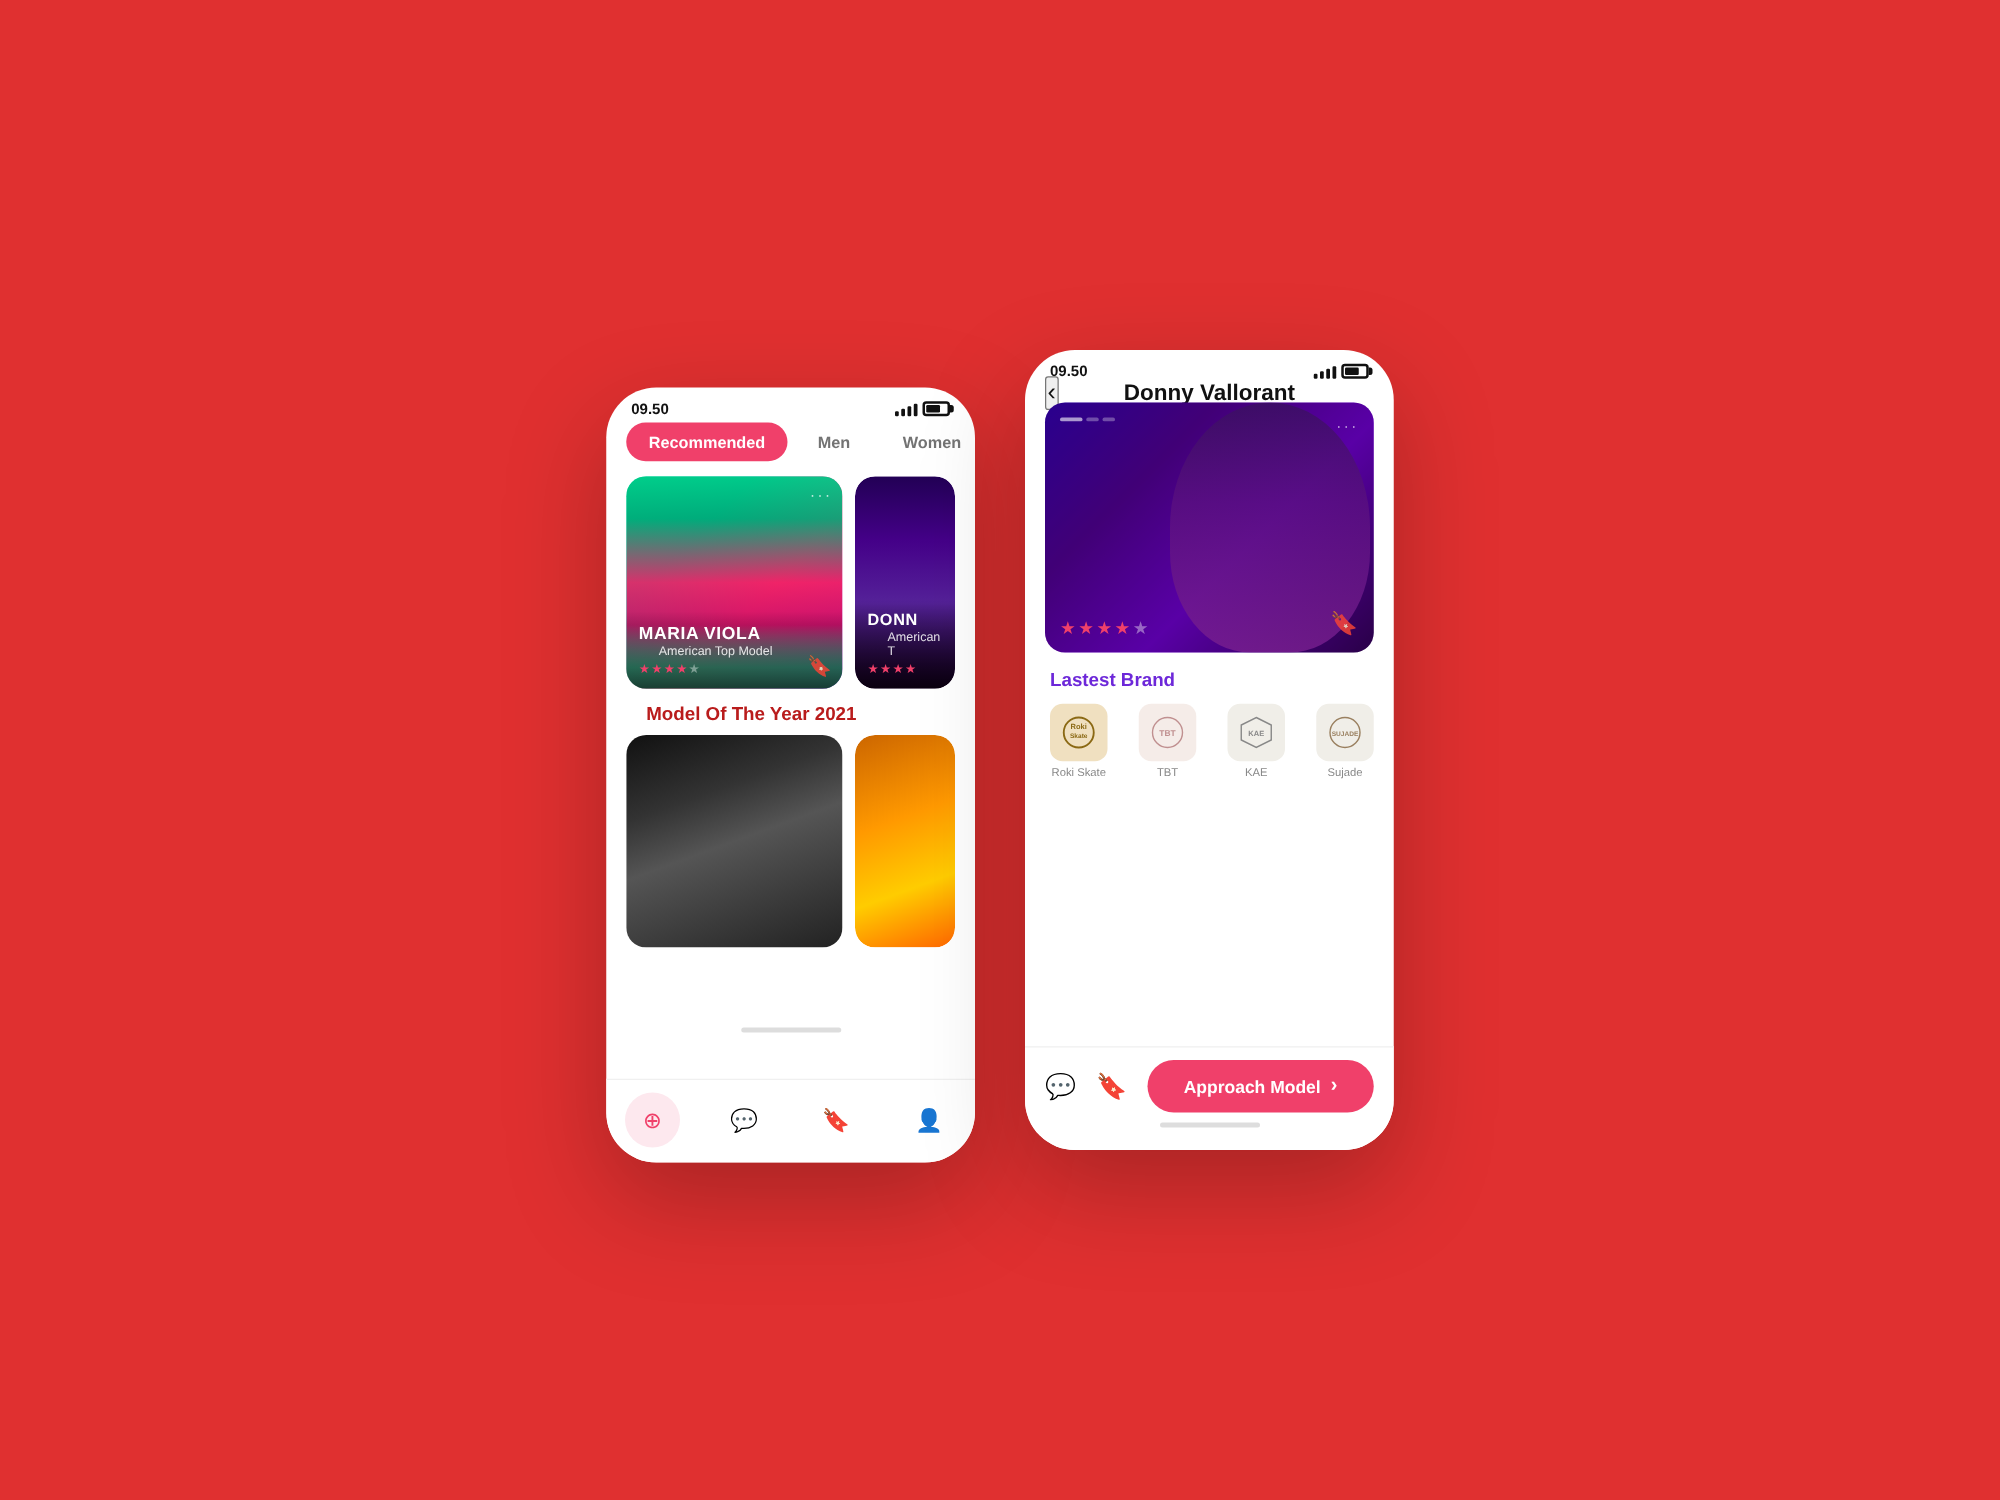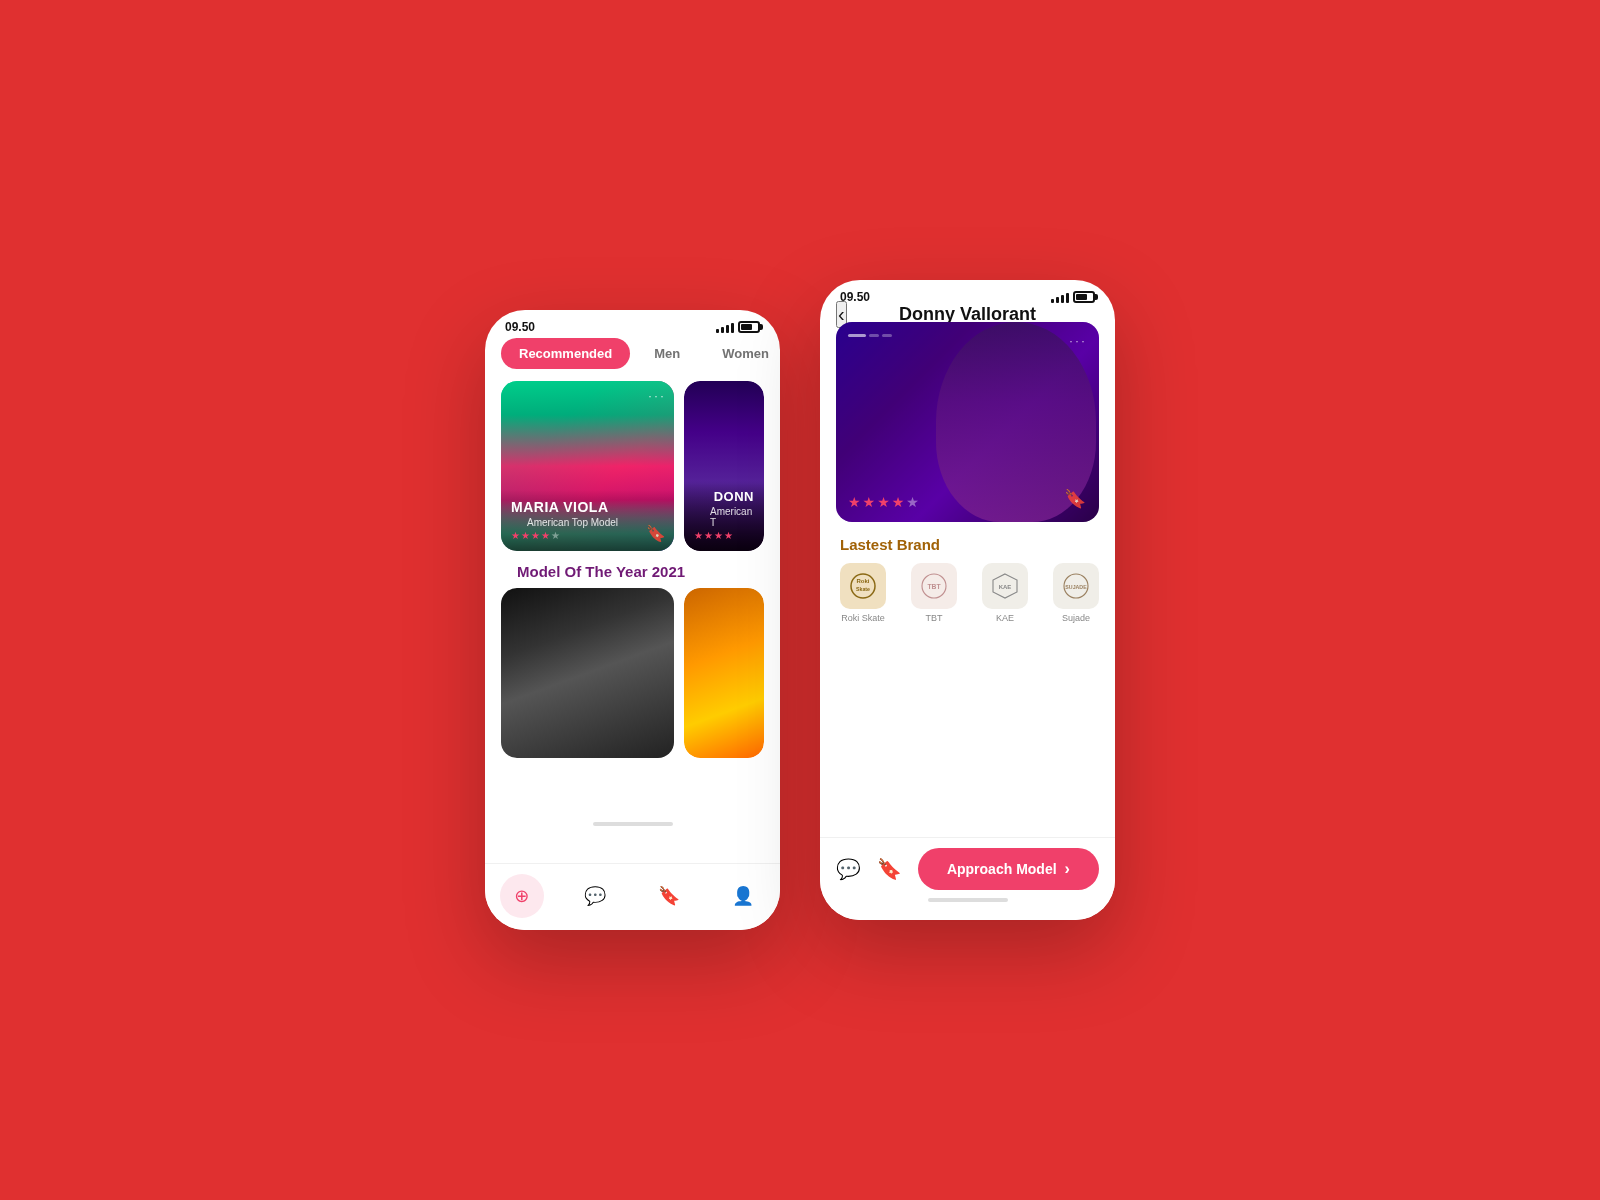--- a/index.html
+++ b/index.html
@@ -212,21 +212,21 @@
       right: 8px;
       color: rgba(255,255,255,0.8);
       font-size: 12px;
       letter-spacing: 2px;
     }
 
     
     .section-title {
       font-size: 15px;
       font-weight: 700;
-      color: #701a75;
+      color: #b91c1c;
       margin: 4px 16px 8px;
     }
 
     
     .bottom-nav {
       display: flex;
       justify-content: space-around;
       align-items: center;
       padding: 10px 0 12px;
       border-top: 1px solid #f0f0f0;
@@ -349,21 +349,21 @@
       color: #999;
       line-height: 1.6;
     }
 
     .brands-section {
       padding: 14px 20px 0;
     }
     .brands-title {
       font-size: 15px;
       font-weight: 800;
-      color: #a16207;
+      color: #6d28d9;
       margin-bottom: 10px;
     }
     .brands-row {
       display: flex;
       gap: 25px;
       align-items: flex-start;
     }
     .brand-item {
       display: flex;
       flex-direction: column;
@@ -542,21 +542,21 @@
           </div>
           <div class="card-bookmark">🔖</div>
         </div>
 
         <div class="partial-card">
           <div class="model-card" style="width:100%; height:100%; margin:0; border-radius:16px;">
             <div class="model-silhouette card-gradient-2">
               <div class="person-shape-2"></div>
             </div>
             <div class="card-overlay">
-              <div class="card-name" style="font-size:13px;text-align:right;">DONN</div>
+              <div class="card-name" style="font-size:13px;">DONN</div>
               <div class="card-subtitle">American T</div>
               <div class="card-stars">
                 <span class="star">★</span>
                 <span class="star">★</span>
                 <span class="star">★</span>
                 <span class="star">★</span>
               </div>
             </div>
           </div>
         </div>

